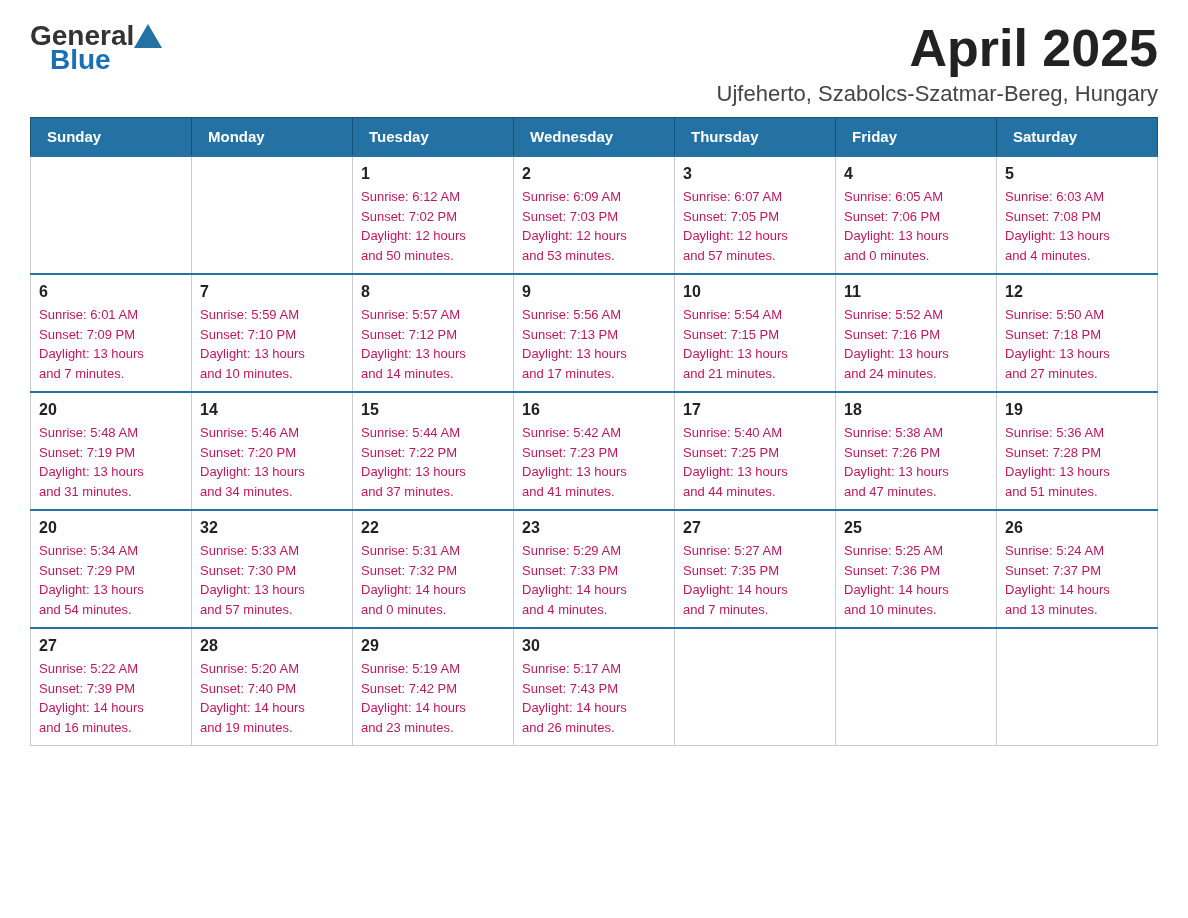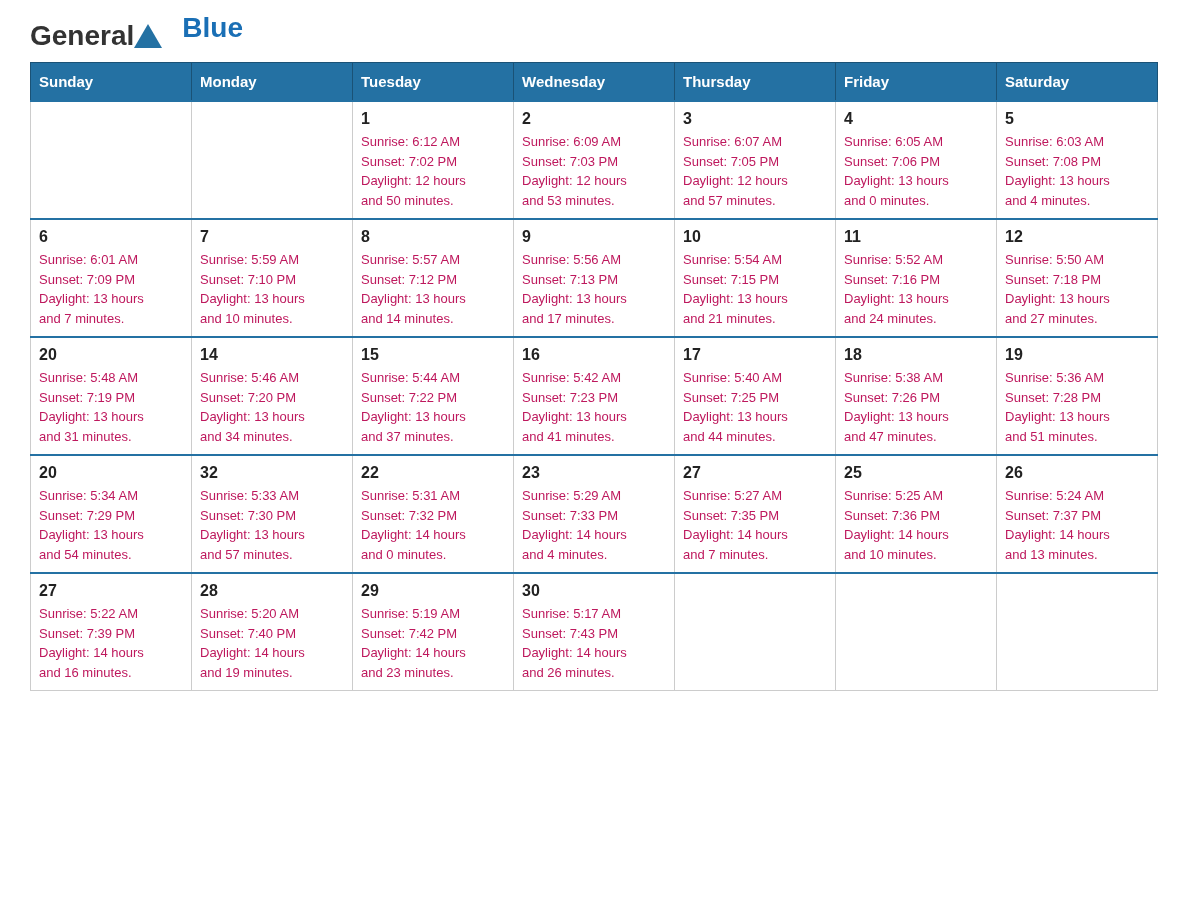--- a/index.html
+++ b/index.html
@@ -36,21 +36,21 @@
       margin-top: 4px;
     }
     .calendar-table {
       width: 100%;
       border-collapse: collapse;
       margin-top: 10px;
     }
     .calendar-table th {
       background-color: #2471a3;
       color: #fff;
-      padding: 10px 8px;
+      padding: 10px 16px;
       font-size: 15px;
       font-weight: bold;
       text-align: left;
       border: 1px solid #1a5276;
     }
     .calendar-table td {
       vertical-align: top;
       padding: 8px 8px;
       border: 1px solid #ccc;
       width: calc(100% / 7);
@@ -84,26 +84,30 @@
   <div class="logo-wrapper">
   <div class="logo-line1">
     <span class="logo-text-general">General</span>
     <svg width="28" height="24" viewBox="0 0 28 24" xmlns="http://www.w3.org/2000/svg">
       <polygon points="0,24 14,0 28,24" fill="#2471a3"></polygon>
       <polygon points="6,24 22,24 28,28 0,28" fill="#1a5276"></polygon>
     </svg>
   </div>
   <div class="logo-line2">Blue</div>
 </div>
+  <div class="title-area">
+    <div class="month-title">April 2025</div>
+    <div class="subtitle">Ujfeherto, Szabolcs-Szatmar-Bereg, Hungary</div>
+  </div>
 </div>
 
 <style>
   .logo-wrapper {
     display: flex;
-    flex-direction: row;
+    flex-direction: column;
     align-items: flex-start;
   }
   .logo-line1 {
     display: flex;
     align-items: center;
   }
   .logo-line2 {
     font-size: 28px;
     font-weight: bold;
     color: #1a6fb5;

